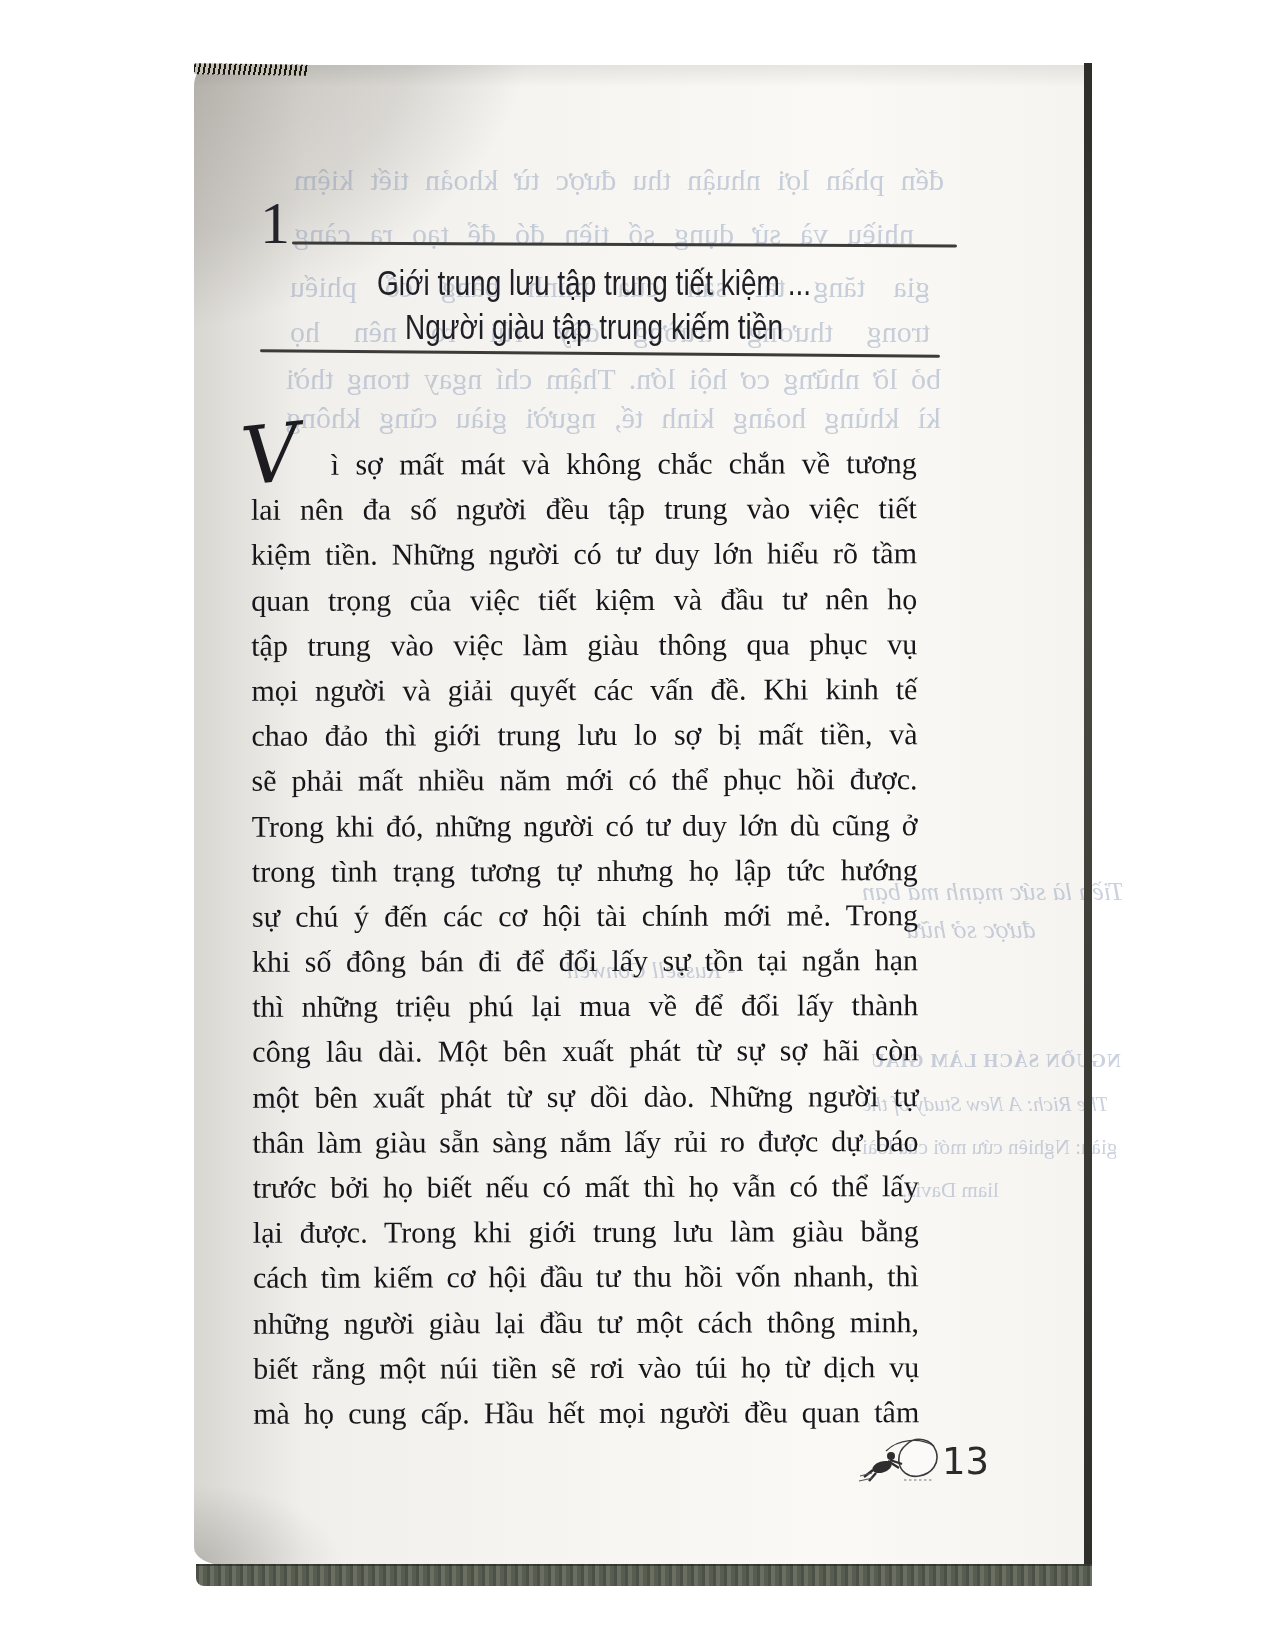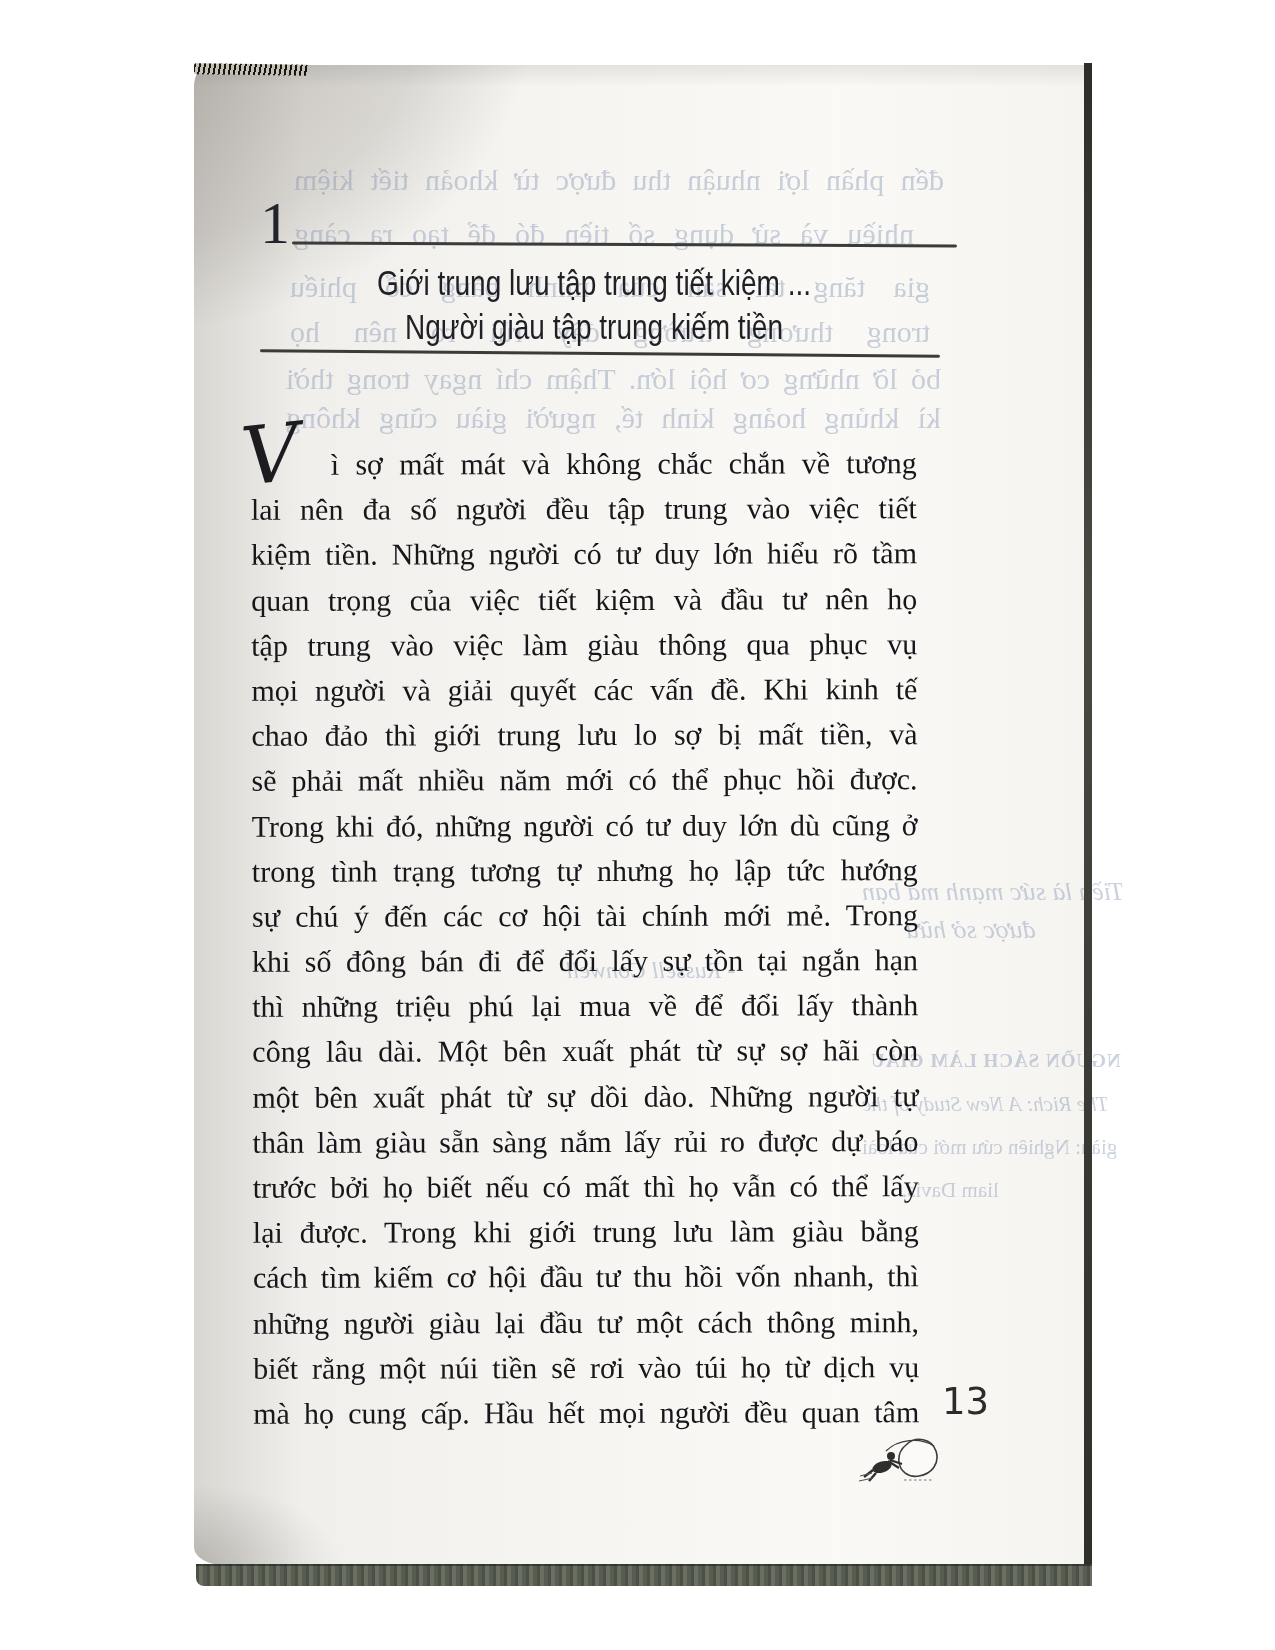--- a/index.html
+++ b/index.html
@@ -40,21 +40,21 @@
   .initial-cap{position:absolute;left:48px;top:350px;font-size:80px;line-height:80px;
         font-style:italic;font-family:"DejaVu Serif","Liberation Serif",serif;color:#1b1b20;
         transform:rotate(-6deg);}
   
   .bleed{position:absolute;transform:scaleX(-1);color:rgba(122,143,176,0.40);
          font-family:"Liberation Serif","DejaVu Serif",serif;pointer-events:none;}
   .bleed.wide{font-size:30px;line-height:34px;text-align:justify;text-align-last:justify;white-space:nowrap;}
   .bleed.frag{white-space:nowrap;}
   
   .footer-art{position:absolute;left:664px;top:1372px;width:84px;height:50px;}
-  .page-number{position:absolute;left:748px;top:1316px;font-size:37px;line-height:42px;
+  .page-number{position:absolute;left:748px;top:1376px;font-size:37px;line-height:42px;
         color:#2b2b2b;font-family:"DejaVu Sans","Liberation Sans",sans-serif;}
 </style>
 </head>
 <body>
 
 <div class="photo">
 
   <div class="page">
 
     <div class="page-top-edges"></div>

